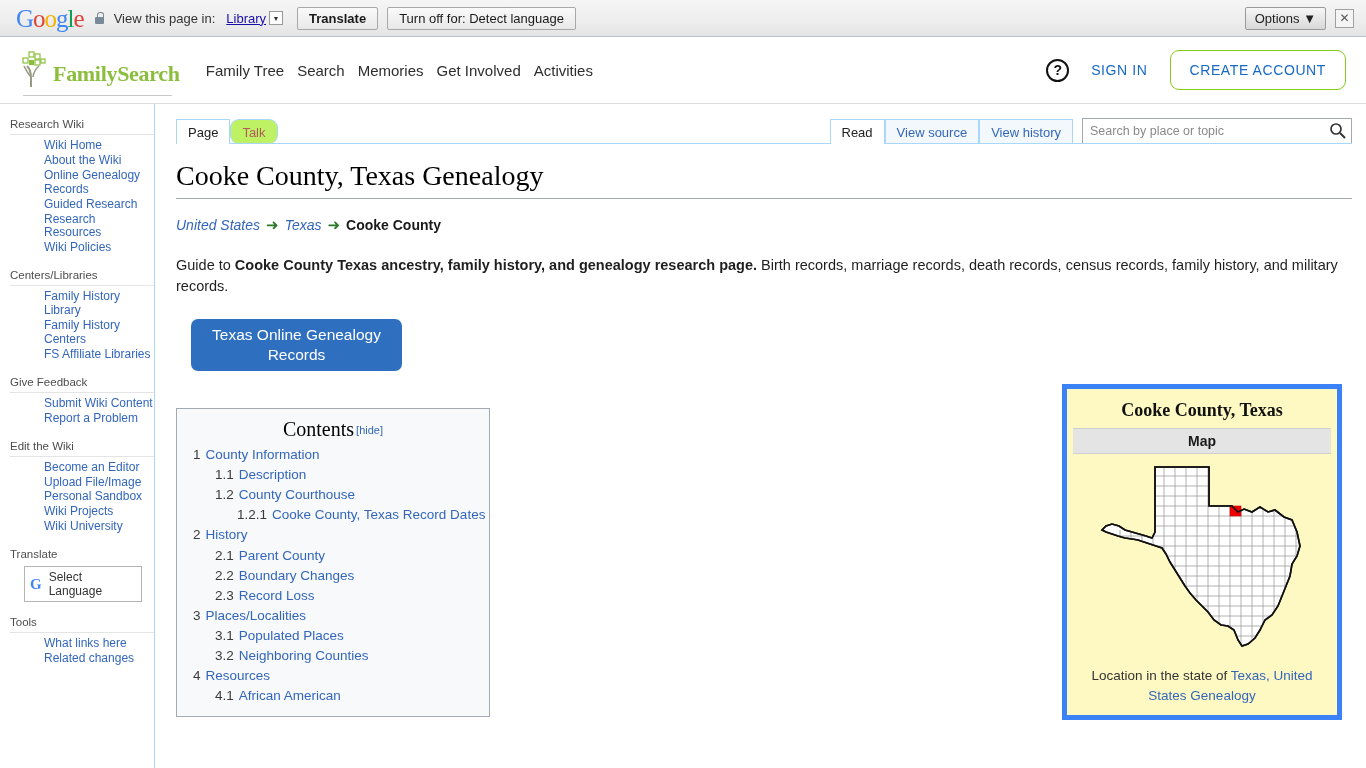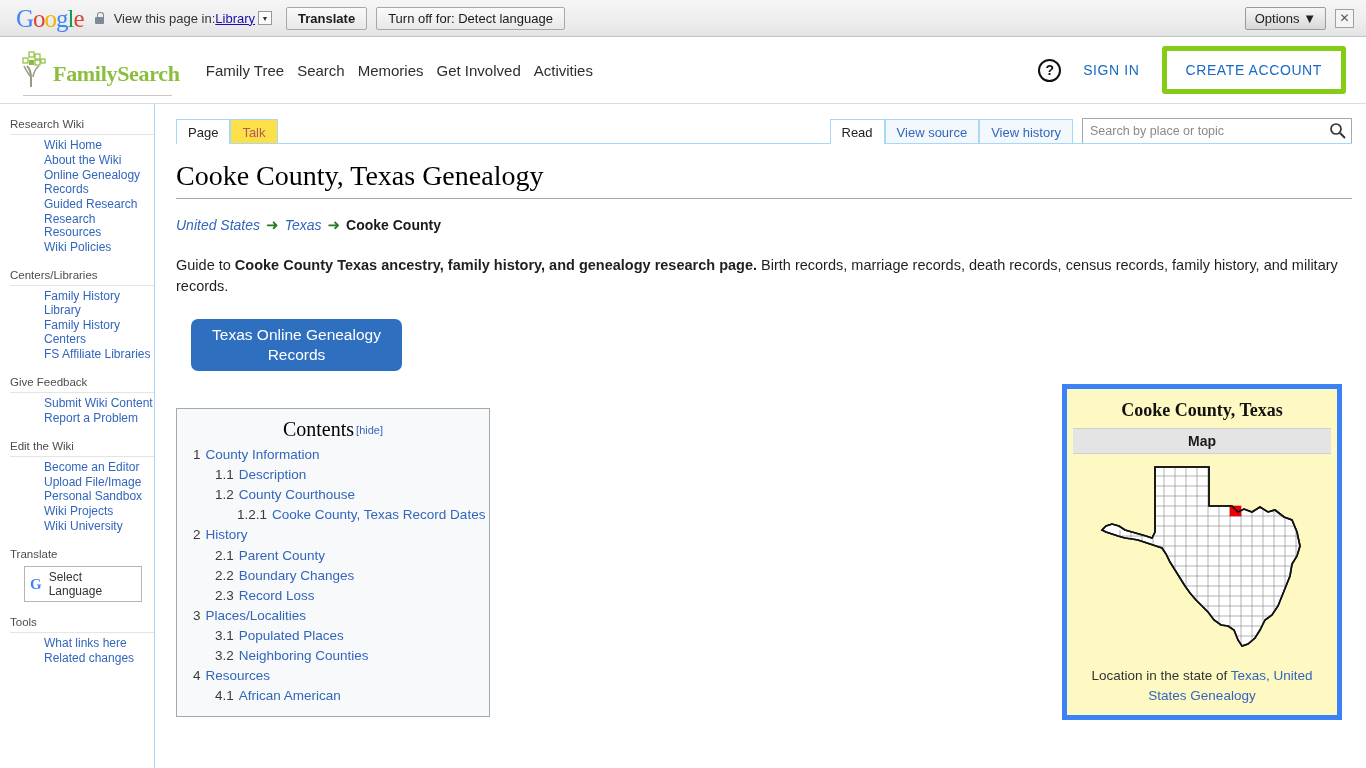--- a/index.html
+++ b/index.html
@@ -29,21 +29,21 @@
     position: absolute;
     left: 0; right: 0; bottom: -4px;
     height: 3px;
     background: linear-gradient(to bottom, #cfe0f2, #ffffff);
   }
   .g-logo { font-family: "Liberation Serif", serif; font-size: 25px; letter-spacing: -1px; margin: 0 10px 0 8px; line-height: 1; font-weight: normal; }
   .g-b { color: #4285F4; } .g-r { color: #DB4437; } .g-y { color: #F4B400; } .g-g { color: #0F9D58; }
   .lock-ico { width: 11px; height: 13px; position: relative; margin-right: 9px; }
   .lock-ico::before { content: ""; position: absolute; left: 1px; top: 5px; width: 9px; height: 7px; background: #7a8a99; border-radius: 1px; }
   .lock-ico::after { content: ""; position: absolute; left: 3px; top: 0px; width: 5px; height: 6px; border: 1.5px solid #7a8a99; border-bottom: none; border-radius: 3px 3px 0 0; }
-  #gt-text { font-size: 13px; color: #333; margin-right: 0; }
+  #gt-text { font-size: 13px; color: #333; margin-right: 11px; }
   #gt-lang-wrap { display: inline-flex; align-items: center; margin-right: 14px; }
   #gt-lang { font-size: 13px; color: #1a0dab; text-decoration: underline; cursor: pointer; }
   .caret-box { display: inline-flex; align-items: center; justify-content: center; width: 14px; height: 14px; border: 1px solid #999; background: #fcfcfc; margin-left: 3px; font-size: 7px; color: #333; }
   .gt-btn {
     font-family: "Liberation Sans", sans-serif;
     font-size: 13px; color: #1a1a1a;
     background: linear-gradient(to bottom, #fafafa, #e8e8e8);
     border: 1px solid #a8a8a8; border-radius: 2px;
     padding: 3px 11px; margin-right: 9px; cursor: pointer; white-space: nowrap;
   }
@@ -72,21 +72,21 @@
   }
   #fs-logo-wrap { display: flex; align-items: flex-end; margin-right: 26px; position: relative; padding-bottom: 2px; }
   #fs-logo-wrap::after { content:""; position:absolute; left: 5px; right: 8px; bottom: -6px; height: 1px; background: #c9c9c9; }
   #fs-tree { width: 34px; height: 38px; margin-right: 1px; }
   #fs-name { font-family: "Liberation Serif", serif; font-weight: bold; font-size: 22px; color: #8bbe3c; letter-spacing: -0.3px; line-height: 1; padding-bottom: 3px; }
   #fs-nav { display: flex; align-items: center; gap: 13px; }
   #fs-nav a { color: #2e2e2e; text-decoration: none; font-size: 15px; cursor: pointer; }
   #fs-right { margin-left: auto; display: flex; align-items: center; gap: 22px; }
   #help-icon { width: 23px; height: 23px; border: 2px solid #111; border-radius: 50%; display: flex; align-items: center; justify-content: center; font-size: 14px; font-weight: bold; color: #111; cursor: pointer; }
   #sign-in { color: #1769c4; font-size: 14px; letter-spacing: 0.6px; text-decoration: none; cursor: pointer; }
-  #create-account { border: 5px solid #84cc16; border-radius: 3px; padding: 11px 19px; color: #1769c4; font-size: 14px; letter-spacing: 0.6px; background: #fff; cursor: pointer; }
+  #create-account { border: 1px solid #84cc16; border-radius: 9px; padding: 11px 19px; color: #1769c4; font-size: 14px; letter-spacing: 0.6px; background: #fff; cursor: pointer; }
 
   
   #page-wrap { display: flex; width: 1366px; height: 664px; background: #ffffff; }
 
   
   #sidebar {
     width: 155px; flex: 0 0 155px;
     border-right: 1px solid #a7d7f9;
     padding: 10px 0 0 0;
     background: #fff;
@@ -107,21 +107,21 @@
   
   #content-col { flex: 1; position: relative; padding: 0; }
   #tab-row { position: relative; height: 30px; margin: 9px 14px 0 21px; display: flex; align-items: flex-end; }
   .tab-left { display: flex; align-items: flex-end; }
   .tab {
     font-size: 13px; padding: 6px 11px 5px 11px; line-height: 1;
     border: 1px solid transparent; border-bottom: none; cursor: pointer;
     position: relative; top: 1px;
   }
   .tab.active { background: #ffffff; border-color: #a7d7f9; color: #222; z-index: 3; }
-  .tab.inactive-talk { background: #fde047; border-color: #a7d7f9; color: #b05b5b; }
+  .tab.inactive-talk { background: #bef264; border-color: #a7d7f9; color: #b05b5b; border-radius: 9px; }
   .tab-right { margin-left: auto; display: flex; align-items: flex-end; }
   .tab-right .tab.active { color: #222; }
   .tab-link { font-size: 13px; padding: 6px 11px 5px 11px; line-height: 1; color: #3366bb; cursor: pointer; background: #f3f8fc; border: 1px solid #a7d7f9; border-bottom: none; position: relative; top: 1px; }
   #search-wrap { margin-left: 9px; position: relative; top: 1px; }
   #search-input {
     width: 270px; height: 26px; border: 1px solid #a2a9b1; background: #fff;
     font-family: "Liberation Sans", sans-serif; font-size: 12.5px; color: #222;
     padding: 0 26px 0 7px; outline: none;
   }
   #search-input::placeholder { color: #8a8a8a; }

